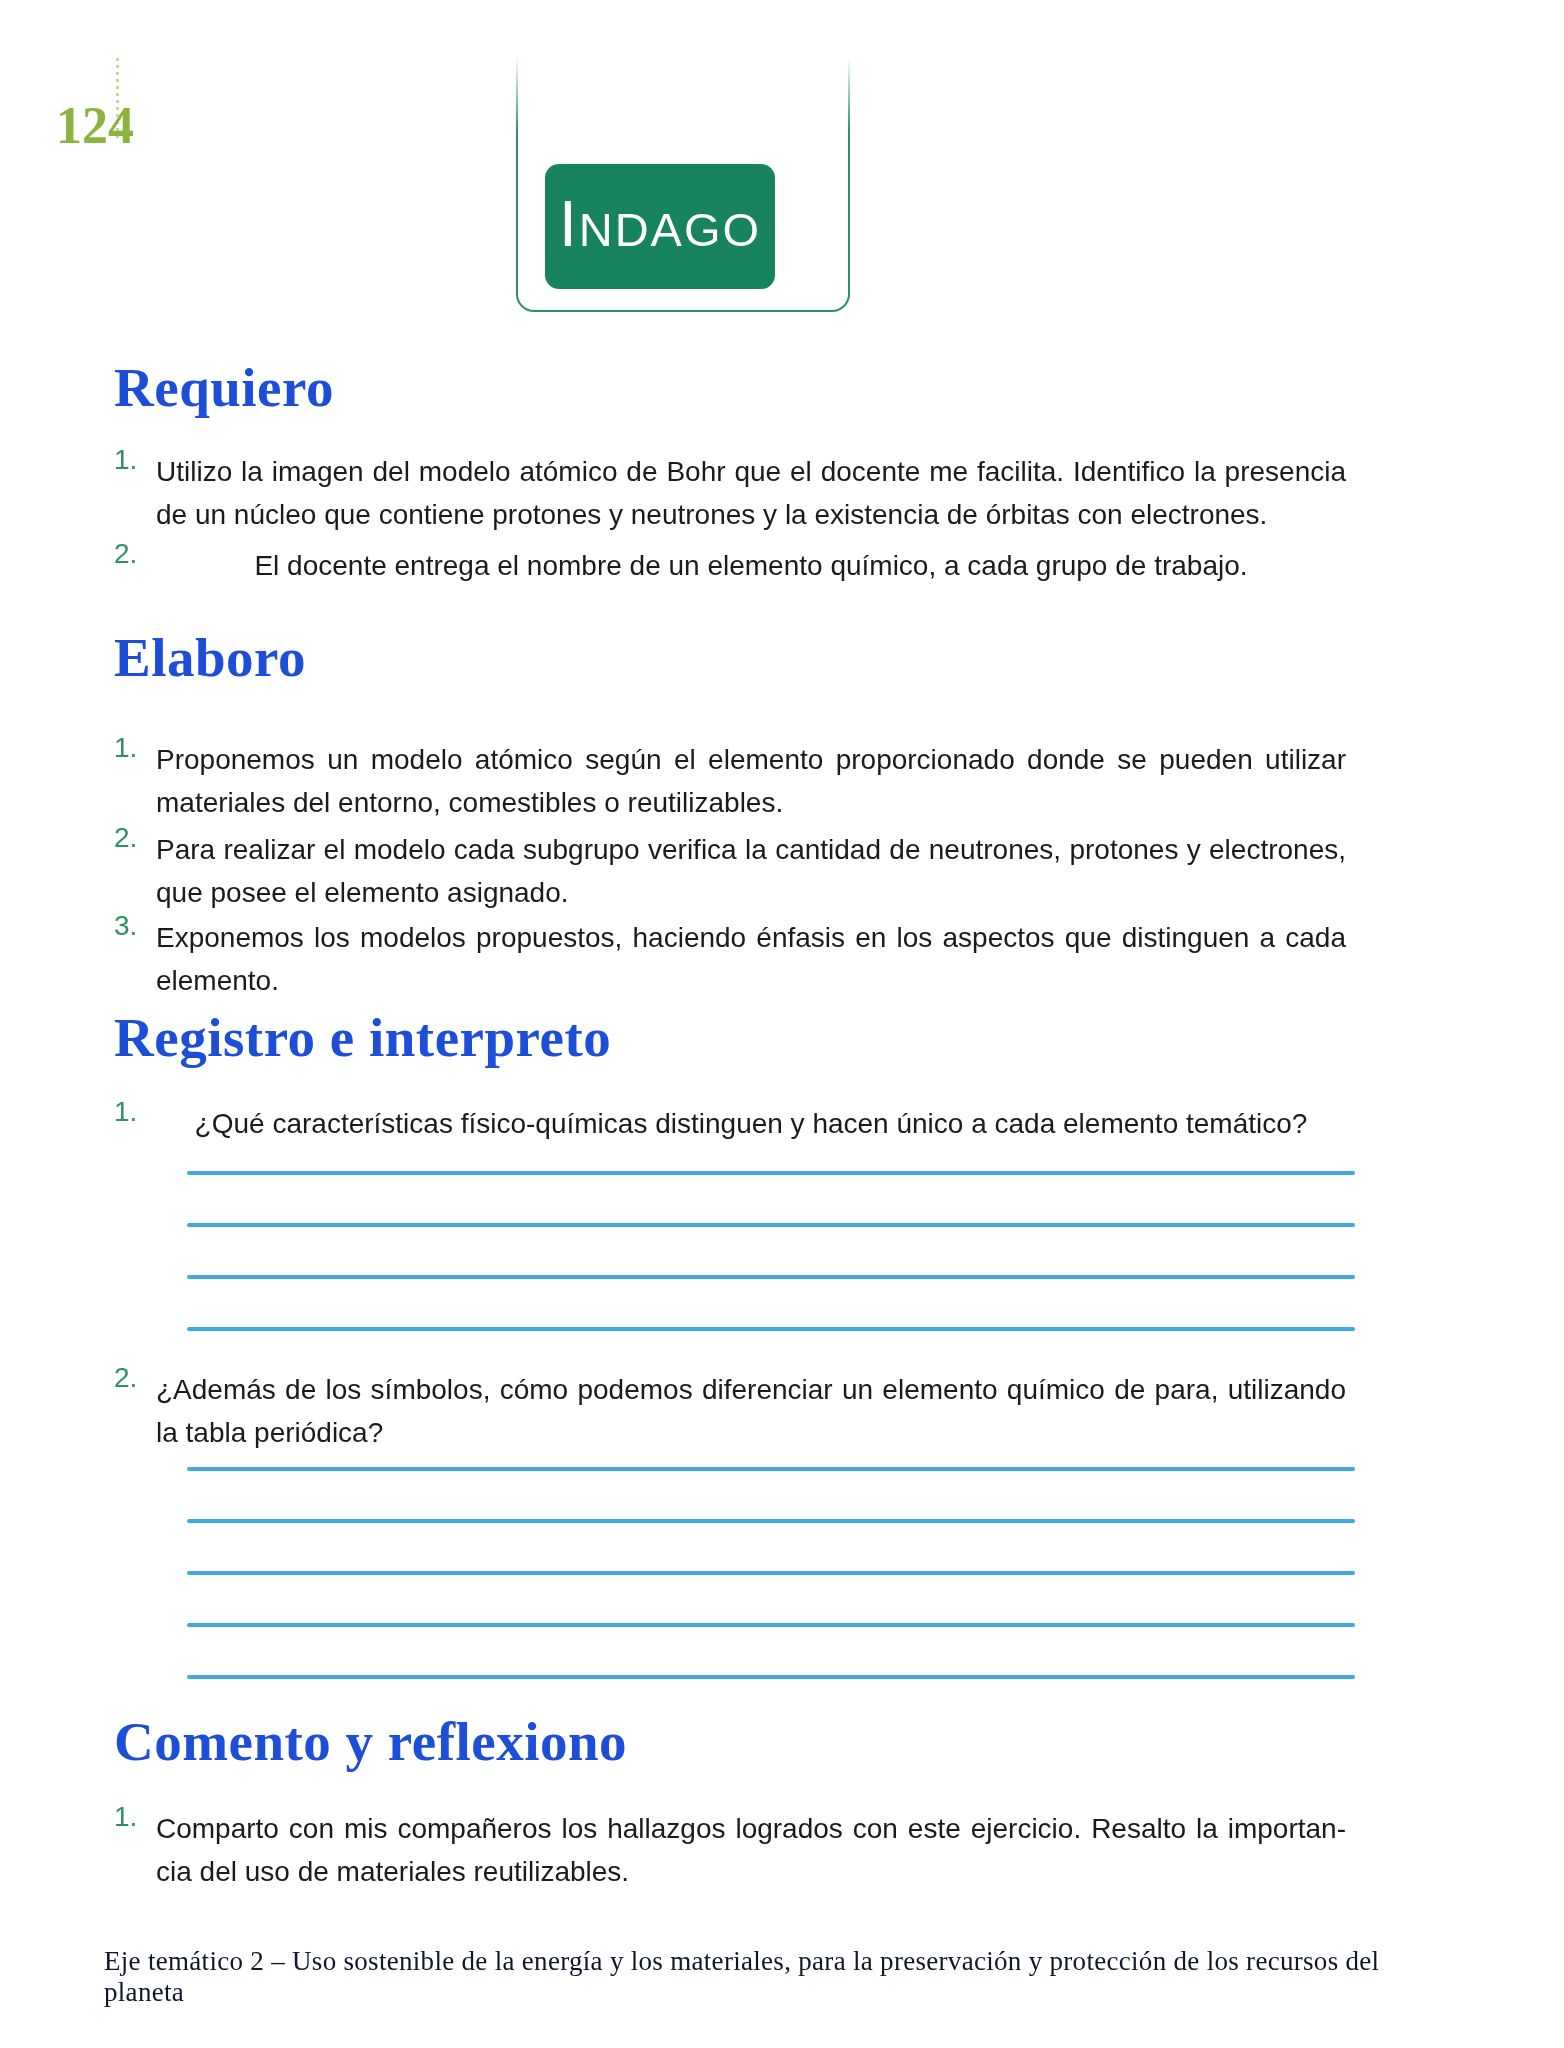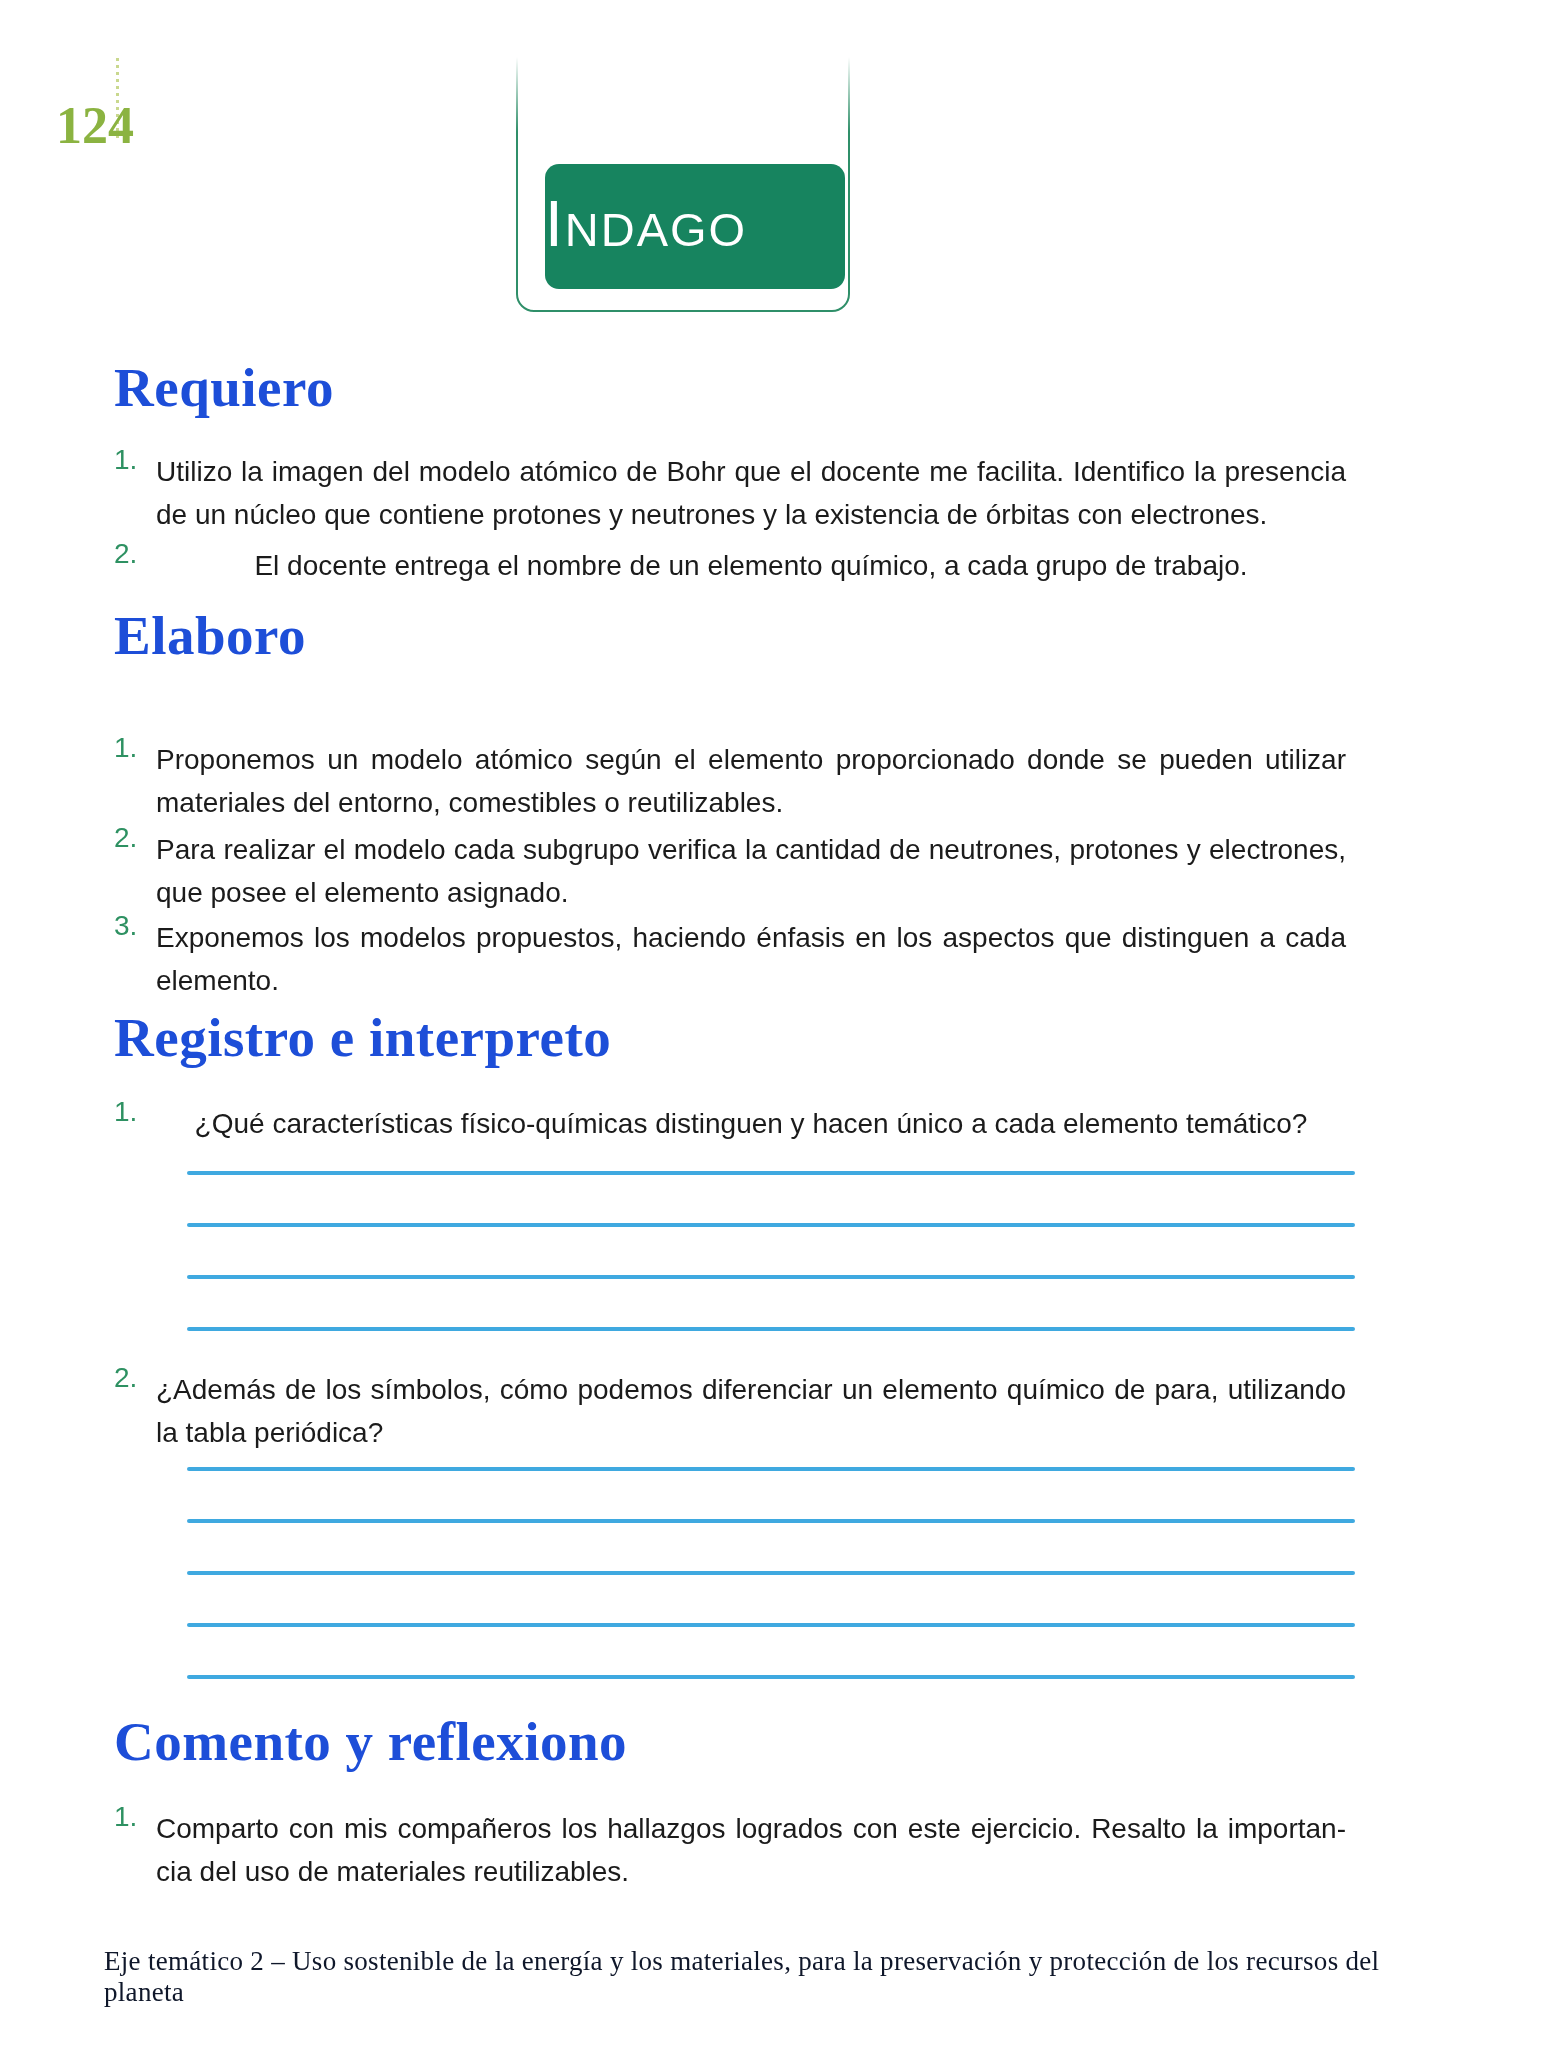--- a/index.html
+++ b/index.html
@@ -23,23 +23,23 @@
   
   .badge-frame{
     position:absolute;left:516px;top:34px;width:330px;height:274px;
     border:2px solid #2f8f69;border-radius:18px;
   }
   .frame-fade{
     position:absolute;left:506px;top:28px;width:350px;height:104px;
     background:linear-gradient(to bottom,#ffffff 28%,rgba(255,255,255,0) 100%);
   }
   .badge{
-    position:absolute;left:545px;top:164px;width:300px;height:125px;
+    position:absolute;left:545px;top:164px;width:230px;height:125px;
     background:#17845f;border-radius:14px;
-    color:#ffffff;line-height:121px;
+    color:#ffffff;text-align:center;line-height:121px;
     letter-spacing:2px;
   }
   .badge .cap{font-size:64px;font-weight:400;}
   .badge .rest{font-size:47px;font-weight:400;}
   
   .sec-title{
     position:absolute;left:114px;
     font-family:"Liberation Serif", serif;
     font-weight:700;font-size:55px;line-height:1.1;
     color:#1d4ed8;letter-spacing:0.5px;margin:0;
@@ -89,21 +89,21 @@
   <h2 class="sec-title" style="top:358px;">Requiero</h2>
   <div class="item" style="top:438px;">
     <span class="num">1.</span>
     <p class="txt">Utilizo la imagen del modelo atómico de Bohr que el docente me facilita. Identifico la presencia de un núcleo que contiene protones y neutrones y la existencia de órbitas con electrones.</p>
   </div>
   <div class="item single" style="top:532px;">
     <span class="num">2.</span>
     <p class="txt">El docente  entrega el nombre de un elemento químico, a cada grupo de trabajo.</p>
   </div>
 
-  <h2 class="sec-title" style="top:606px;">Elaboro</h2>
+  <h2 class="sec-title" style="top:628px;">Elaboro</h2>
   <div class="item" style="top:726px;">
     <span class="num">1.</span>
     <p class="txt">Proponemos un modelo atómico según el elemento proporcionado donde se pueden utilizar materiales del entorno, comestibles o reutilizables.</p>
   </div>
   <div class="item" style="top:816px;">
     <span class="num">2.</span>
     <p class="txt">Para realizar el modelo cada subgrupo verifica la cantidad de neutrones, protones y electrones, que posee el elemento asignado.</p>
   </div>
   <div class="item" style="top:904px;">
     <span class="num">3.</span>

